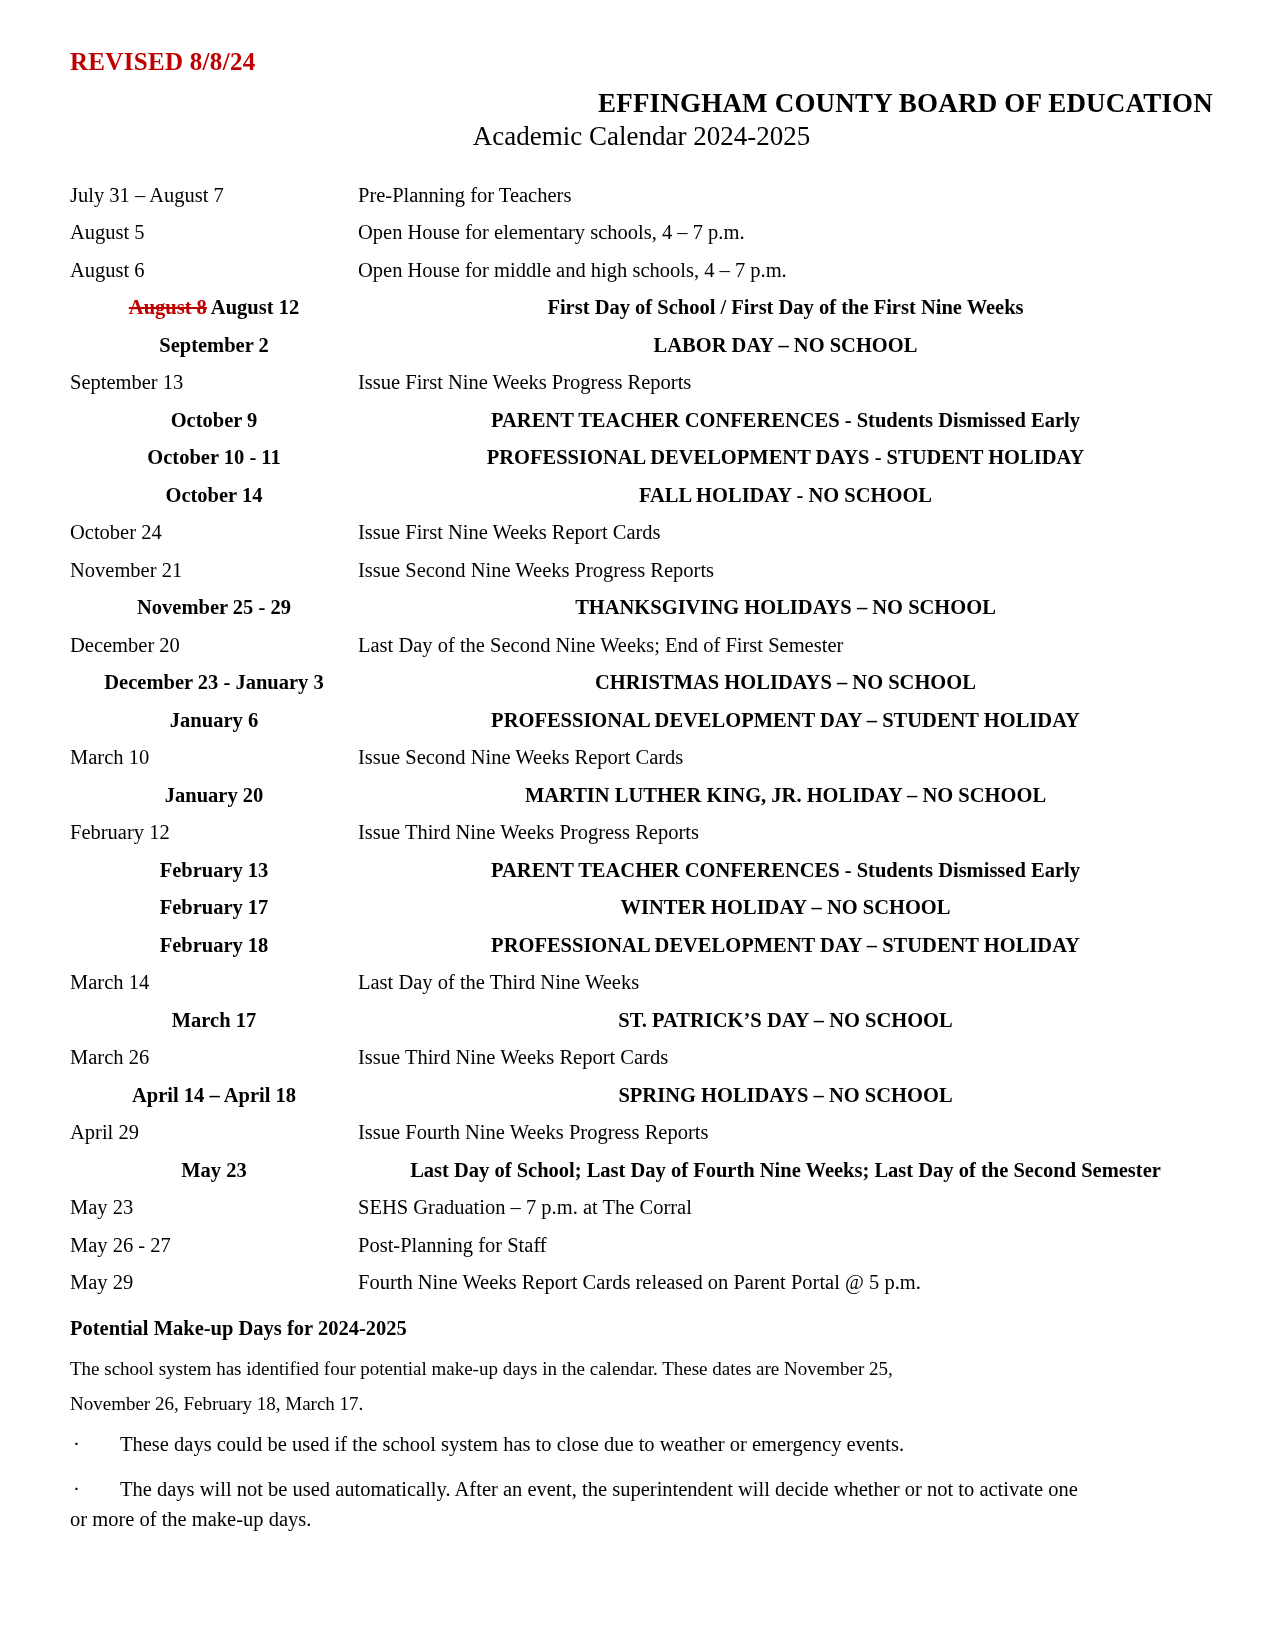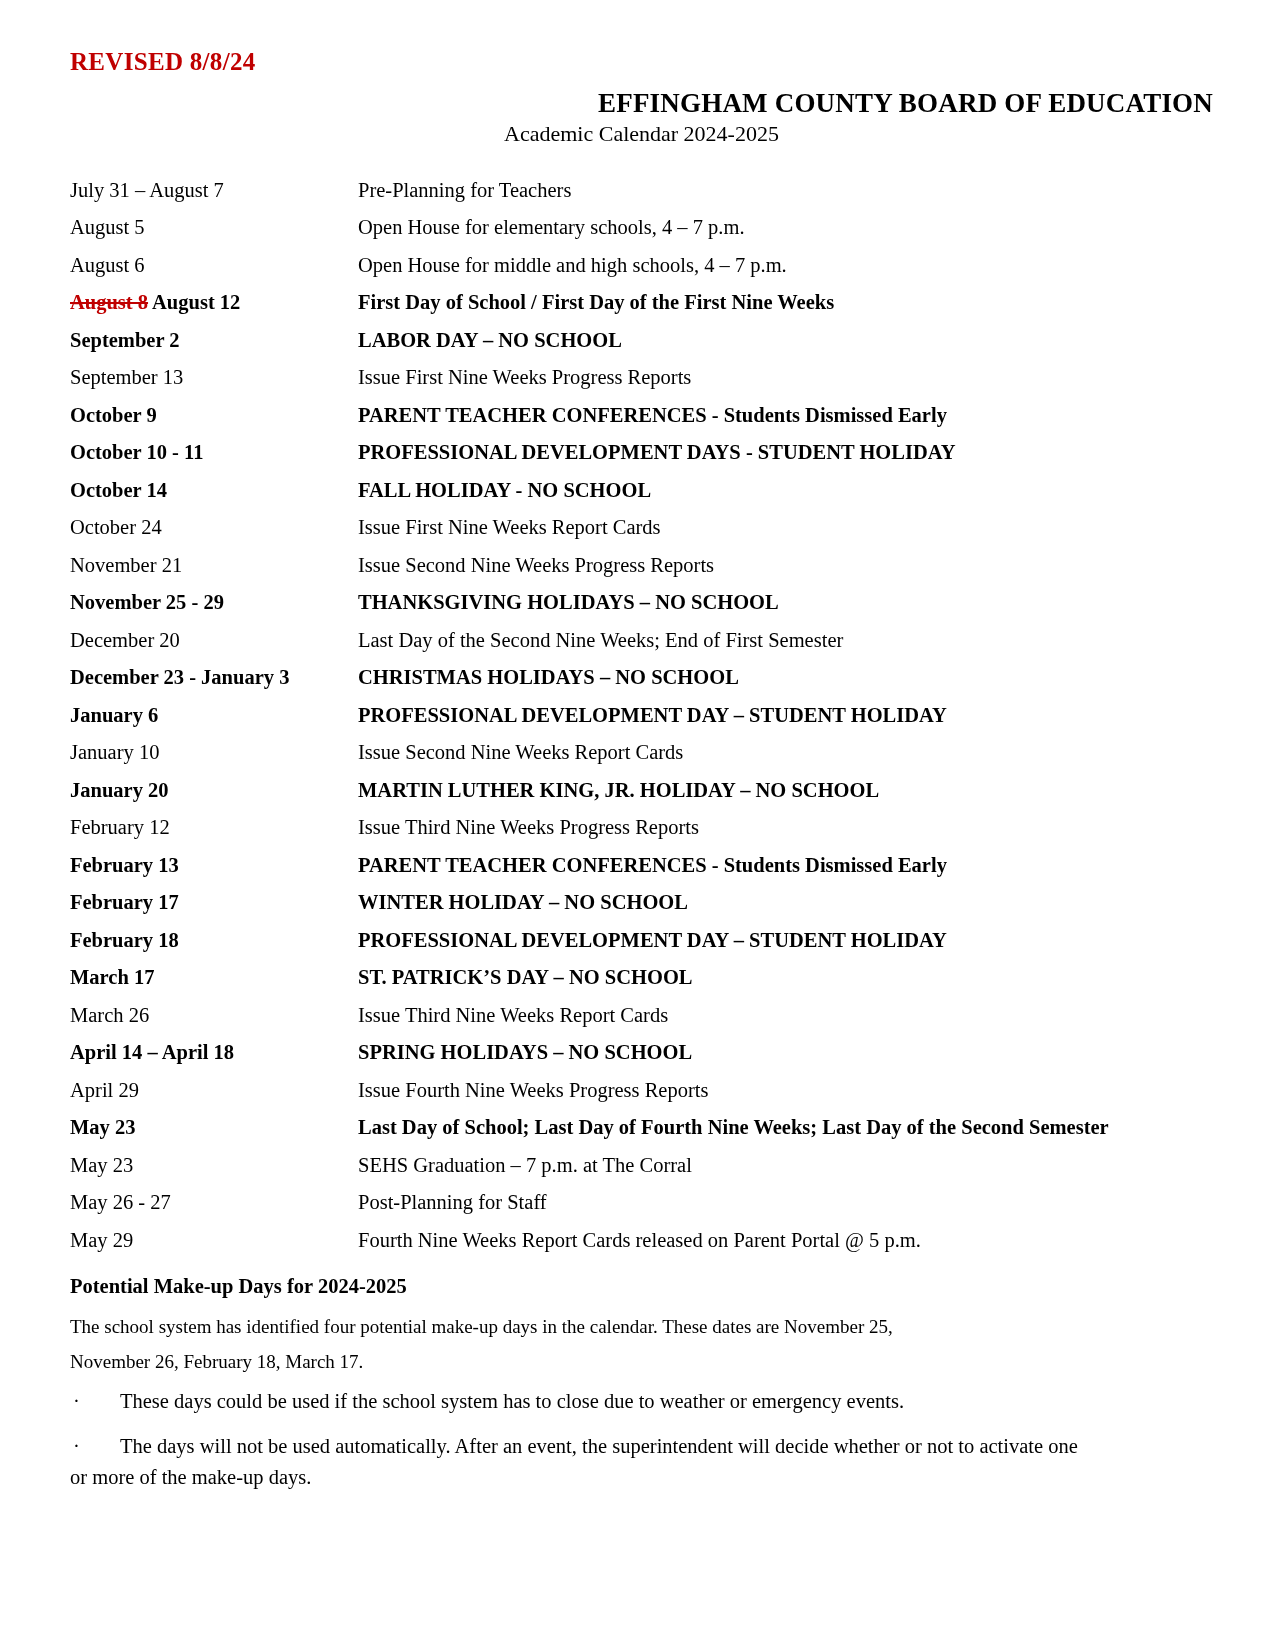--- a/index.html
+++ b/index.html
@@ -30,21 +30,21 @@
   }
   .org-title {
     text-align: right;
     font-weight: bold;
     font-size: 27px;
     margin: 6px 0 2px 0;
     letter-spacing: 0.2px;
   }
   .sub-title {
     text-align: center;
-    font-size: 22px;
+    font-size: 27px;
     margin: 2px 0 24px 0;
     font-weight: normal;
   }
   table.cal {
     width: 100%;
     border-collapse: collapse;
     table-layout: fixed;
   }
   table.cal td {
     vertical-align: top;
@@ -54,20 +54,21 @@
   }
   td.date-col {
     width: 288px;
     padding-right: 10px;
   }
   td.desc-col {
     width: auto;
   }
   .bold {
     font-weight: bold;
+    text-align: center;
   }
   .strike-red {
     color: #c00000;
     text-decoration: line-through;
     font-weight: bold;
   }
   .row-gap td {
     padding-top: 18px;
   }
   .makeup-head {
@@ -170,21 +171,21 @@
         </tr>
         <tr>
           <td class="date-col bold"><span>December 23 - January 3</span></td>
           <td class="desc-col bold">CHRISTMAS HOLIDAYS – NO SCHOOL</td>
         </tr>
         <tr>
           <td class="date-col bold"><span>January 6</span></td>
           <td class="desc-col bold">PROFESSIONAL DEVELOPMENT DAY – STUDENT HOLIDAY</td>
         </tr>
         <tr>
-          <td class="date-col"><span>January 10</span></td>
+          <td class="date-col"><span>March 10</span></td>
           <td class="desc-col">Issue Second Nine Weeks Report Cards</td>
         </tr>
         <tr>
           <td class="date-col bold"><span>January 20</span></td>
           <td class="desc-col bold">MARTIN LUTHER KING, JR. HOLIDAY – NO SCHOOL</td>
         </tr>
         <tr>
           <td class="date-col"><span>February 12</span></td>
           <td class="desc-col">Issue Third Nine Weeks Progress Reports</td>
         </tr>
@@ -192,20 +193,24 @@
           <td class="date-col bold"><span>February 13</span></td>
           <td class="desc-col bold">PARENT TEACHER CONFERENCES - Students Dismissed Early</td>
         </tr>
         <tr>
           <td class="date-col bold"><span>February 17</span></td>
           <td class="desc-col bold">WINTER HOLIDAY – NO SCHOOL</td>
         </tr>
         <tr class="row-gap">
           <td class="date-col bold"><span>February 18</span></td>
           <td class="desc-col bold">PROFESSIONAL DEVELOPMENT DAY – STUDENT HOLIDAY</td>
+        </tr>
+        <tr>
+          <td class="date-col"><span>March 14</span></td>
+          <td class="desc-col">Last Day of the Third Nine Weeks</td>
         </tr>
         <tr>
           <td class="date-col bold"><span>March 17</span></td>
           <td class="desc-col bold">ST. PATRICK’S DAY – NO SCHOOL</td>
         </tr>
         <tr>
           <td class="date-col"><span>March 26</span></td>
           <td class="desc-col">Issue Third Nine Weeks Report Cards</td>
         </tr>
         <tr>

